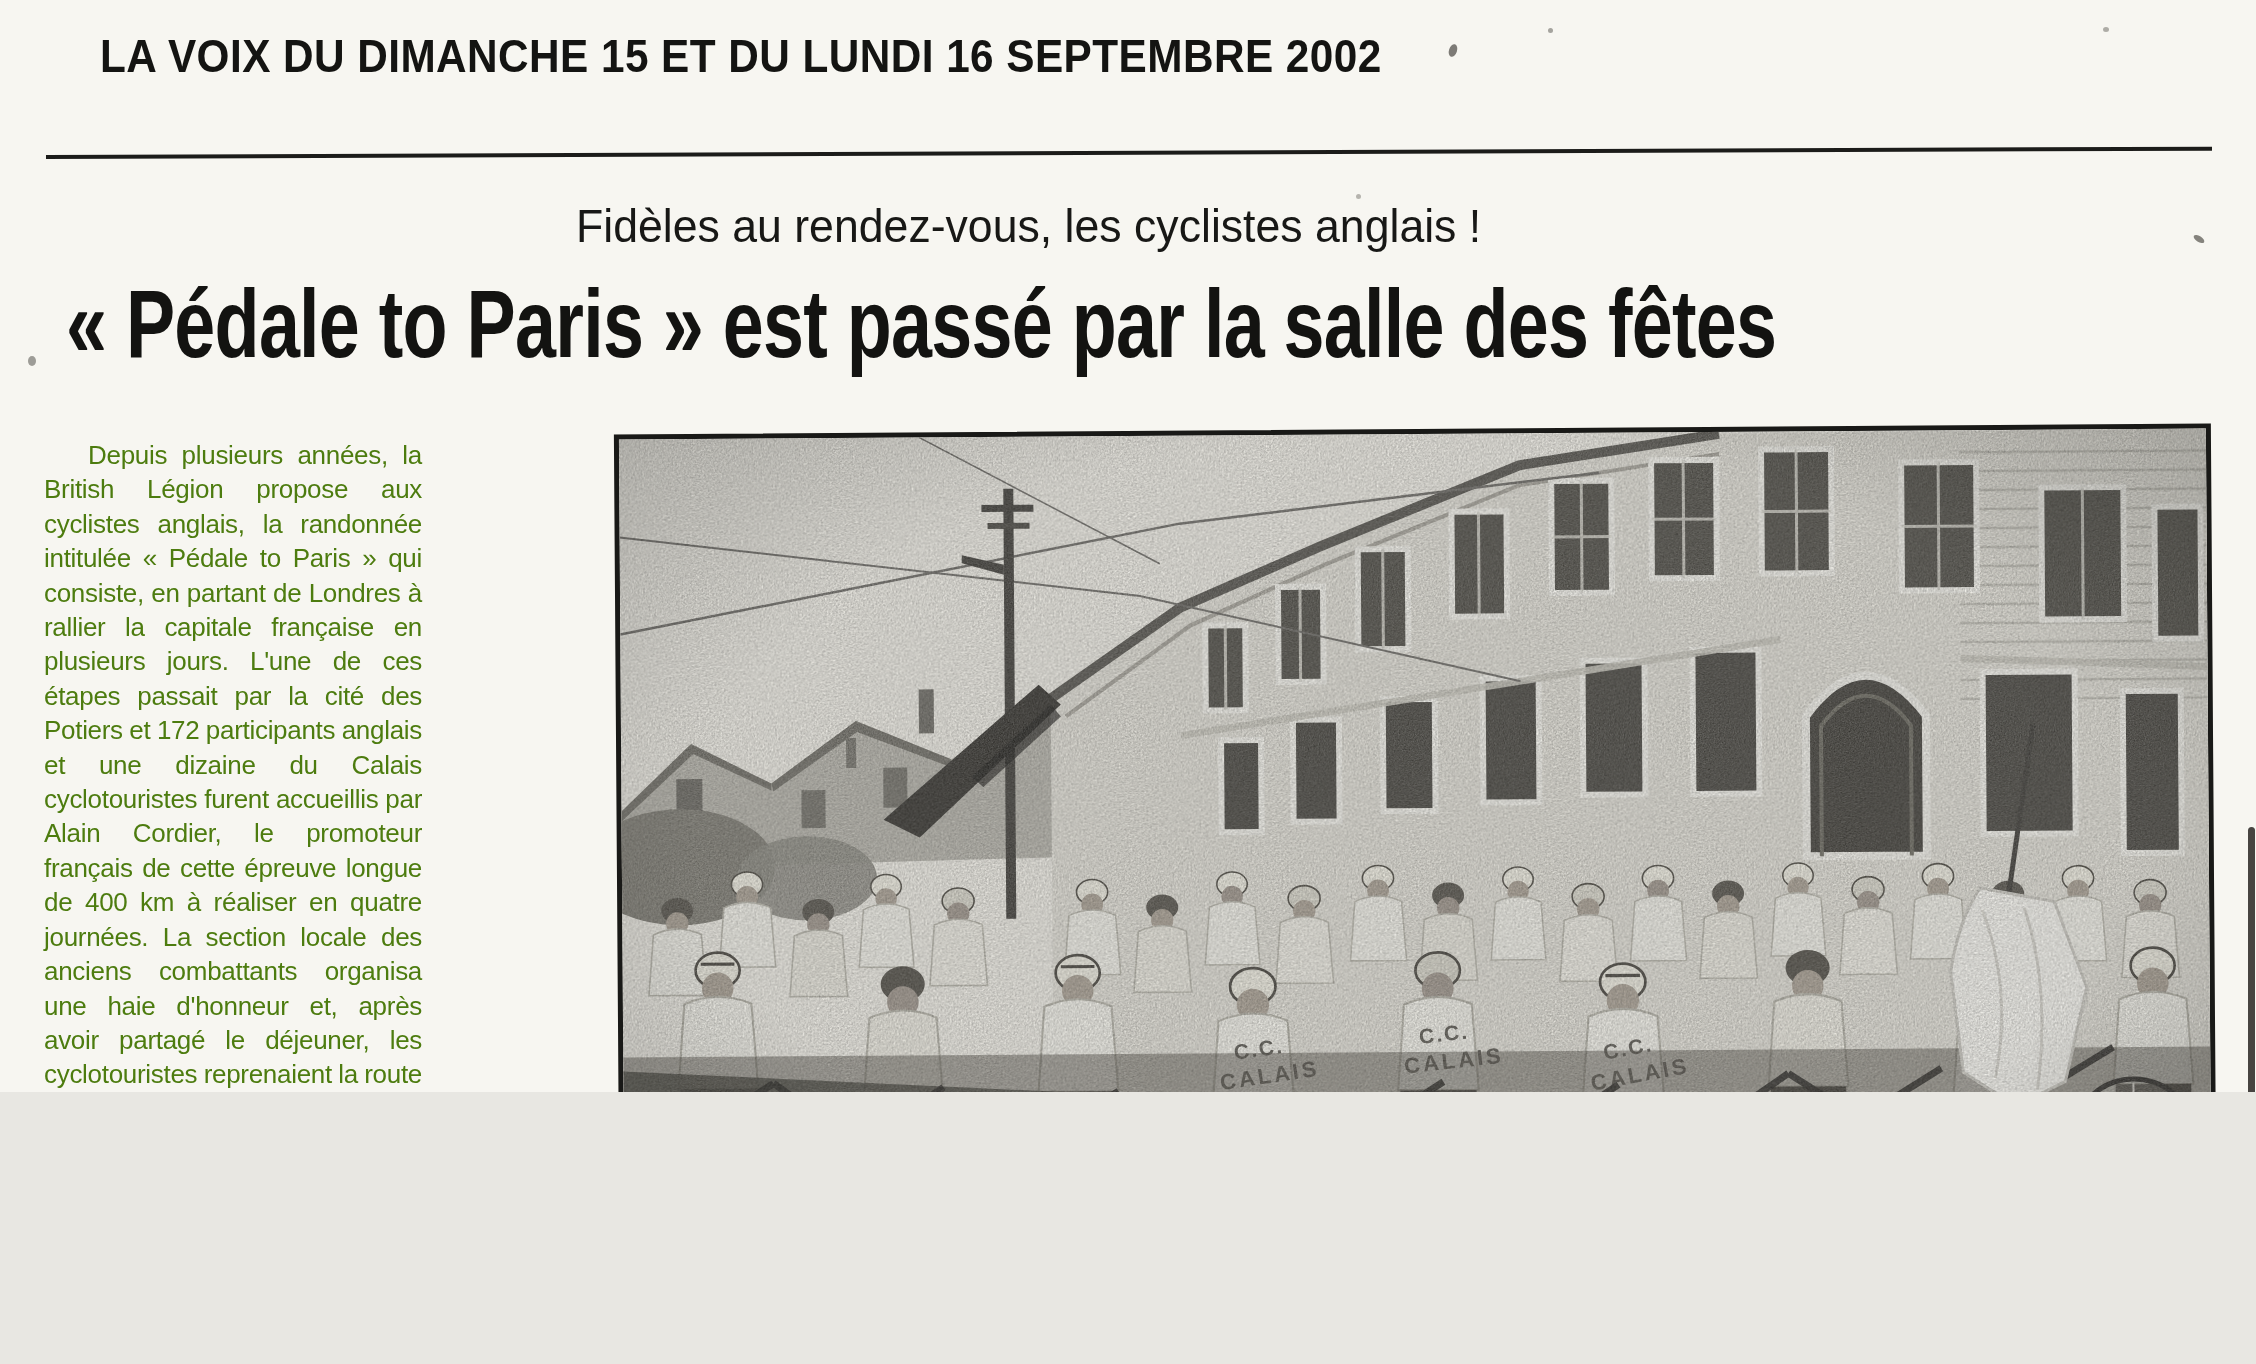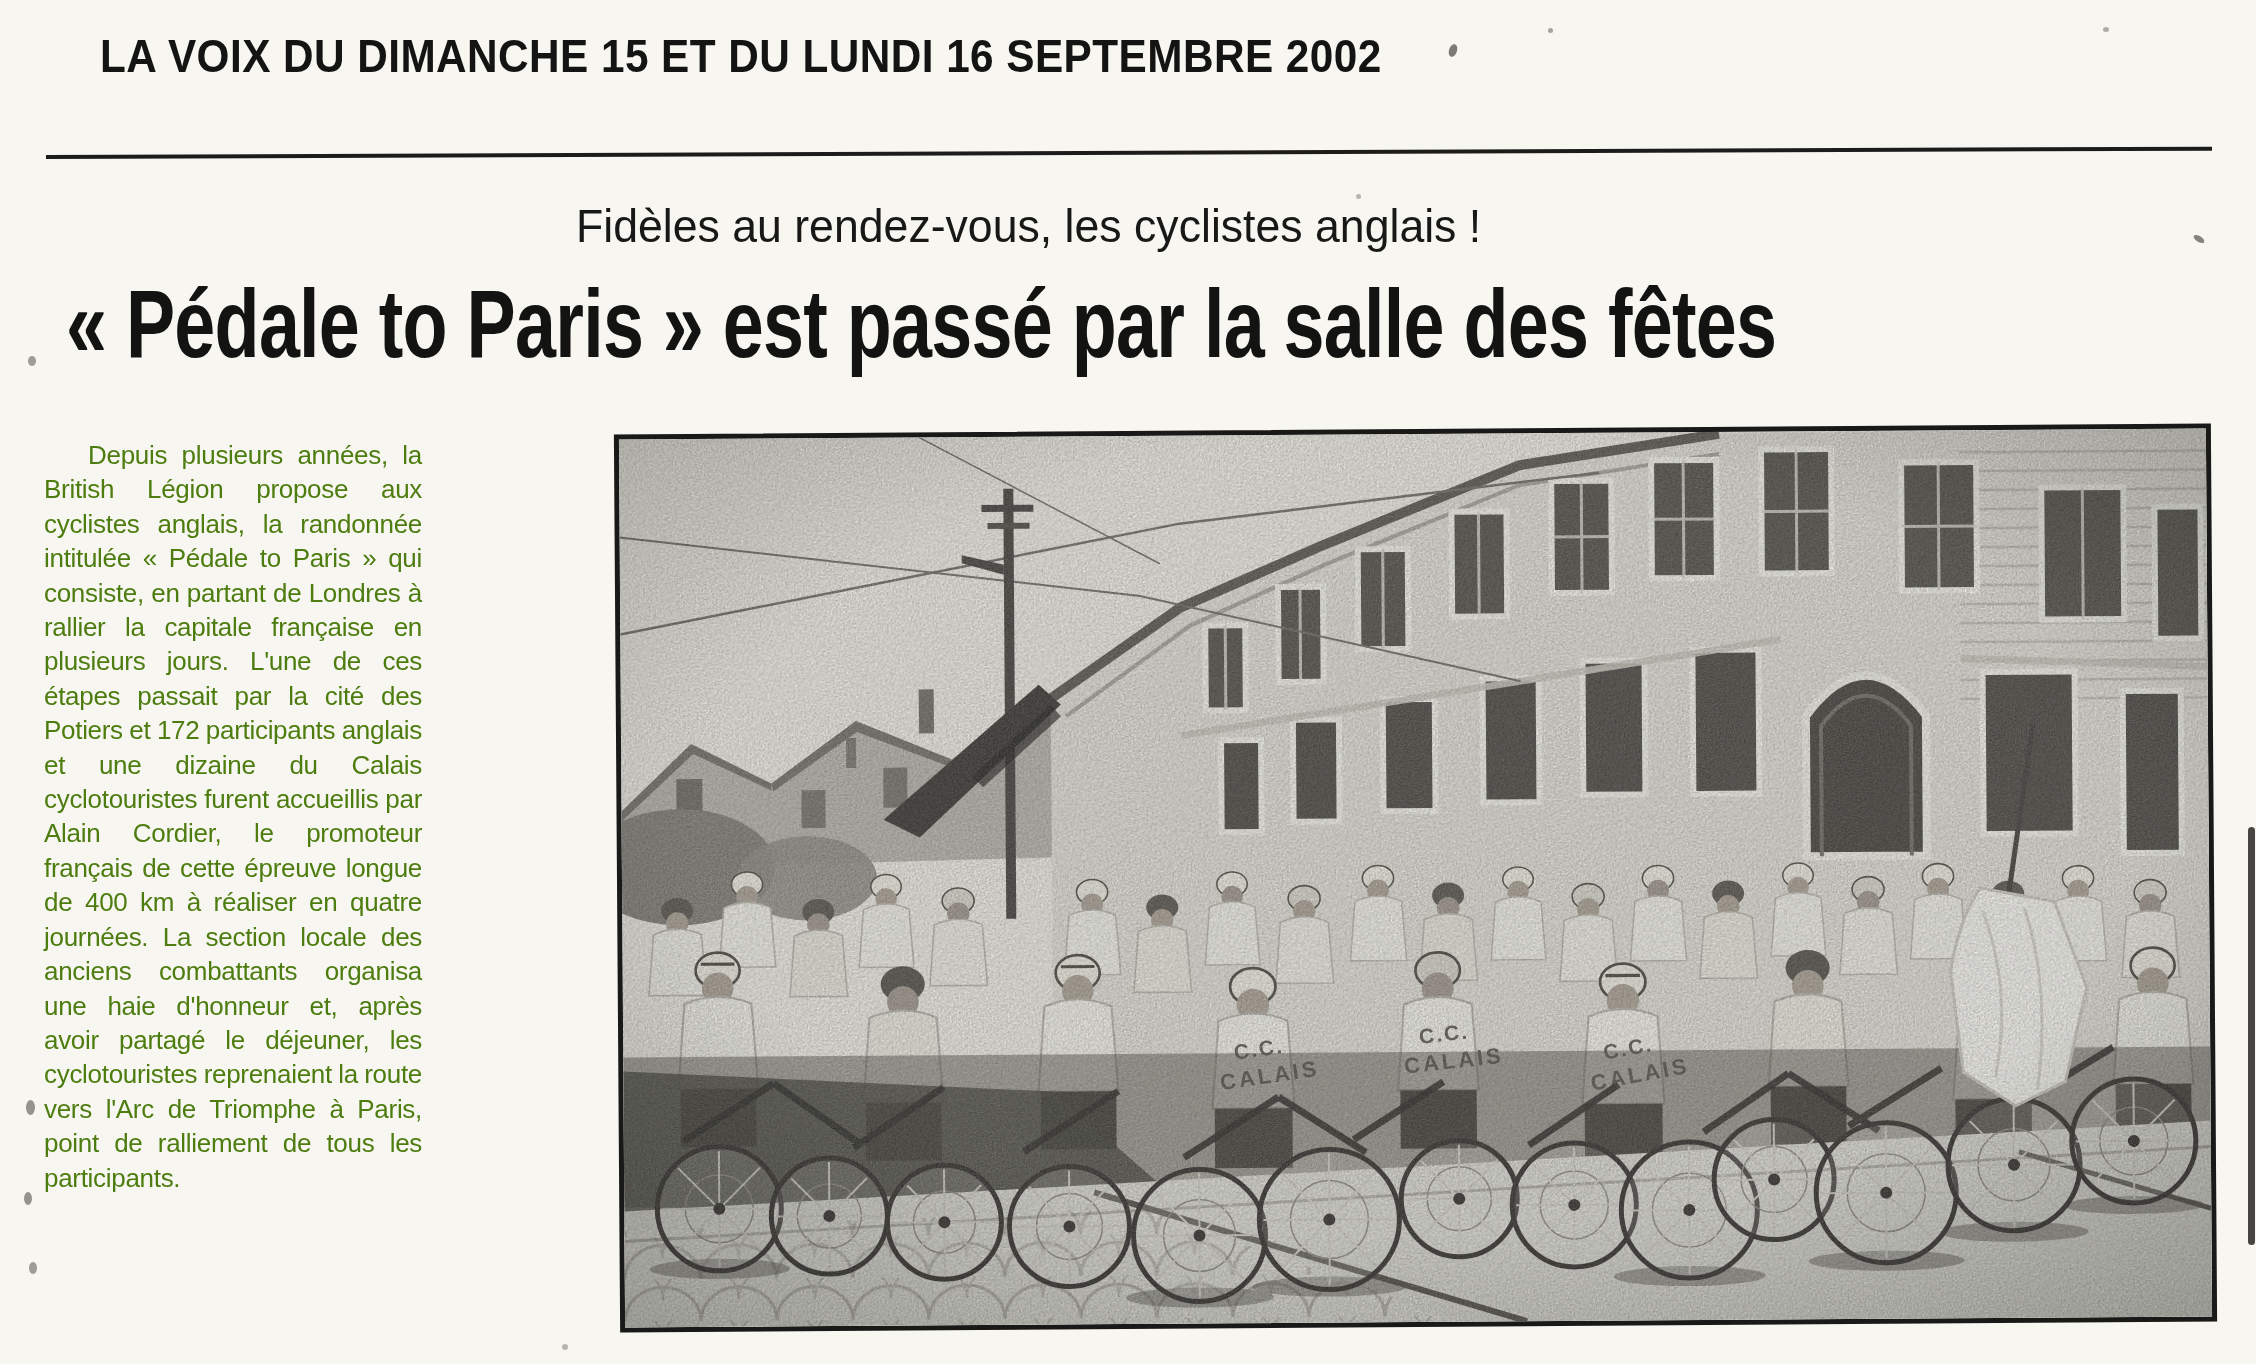--- a/index.html
+++ b/index.html
@@ -1,17 +1,17 @@
 <!DOCTYPE html>
 <html lang="fr"><head>
 <meta charset="utf-8">
 <style>
   html,body{margin:0;padding:0;background:#e8e7e2;}
   .page{
-    position:relative;width:2256px;height:1364px;overflow:hidden;
+    position:relative;width:2256px;height:1092px;overflow:hidden;
     background:#f7f6f1;
     font-family:"Liberation Sans", sans-serif;
     color:#1b1b19;
   }
   .masthead{
     position:absolute;left:100px;top:28px;
     font-size:47px;font-weight:bold;line-height:1.2;letter-spacing:0.5px;
     white-space:nowrap;color:#141412;
     transform:scaleX(0.9);transform-origin:left top;
   }

